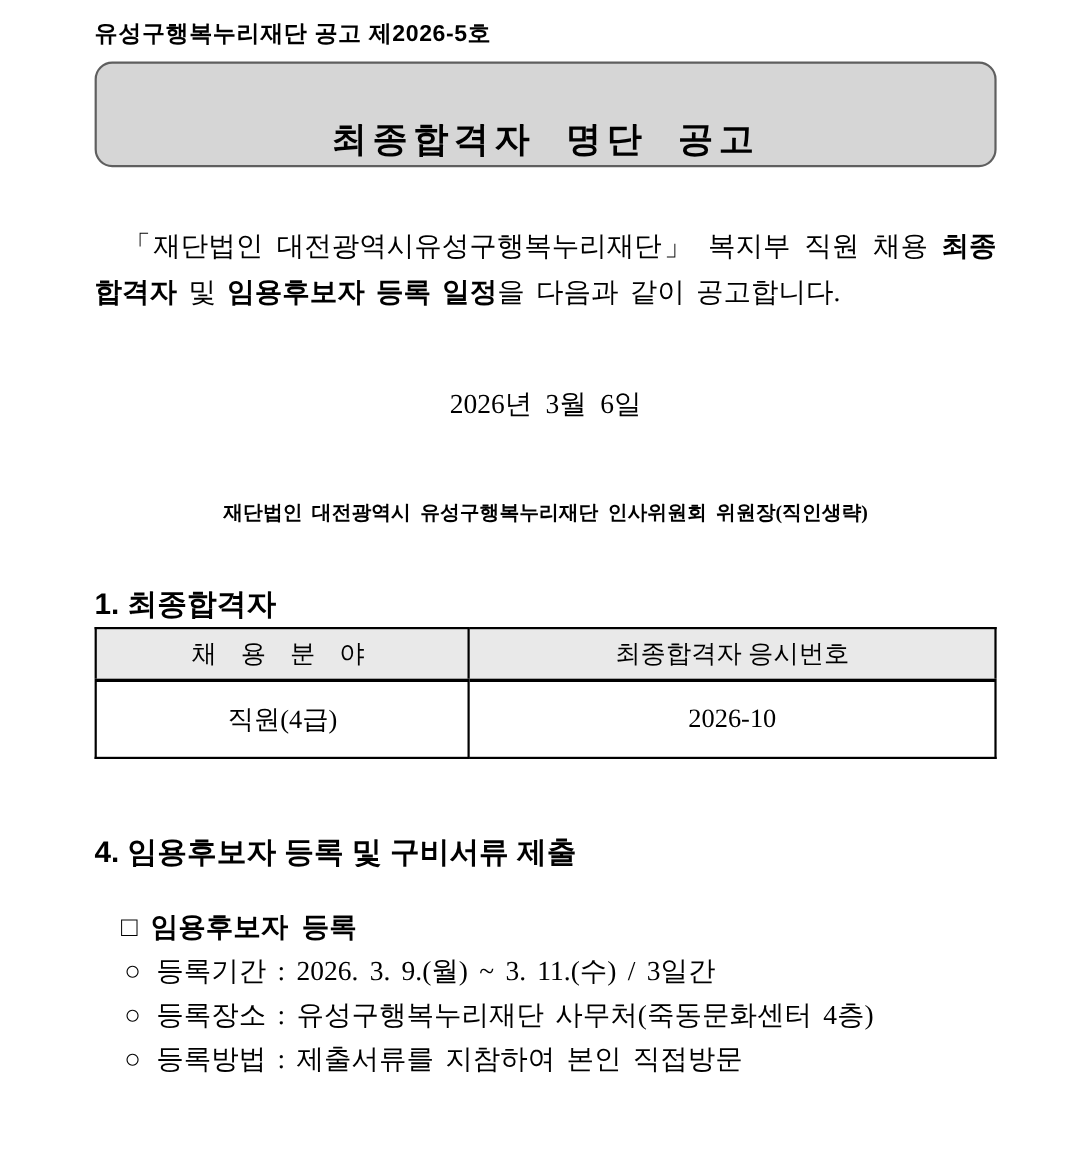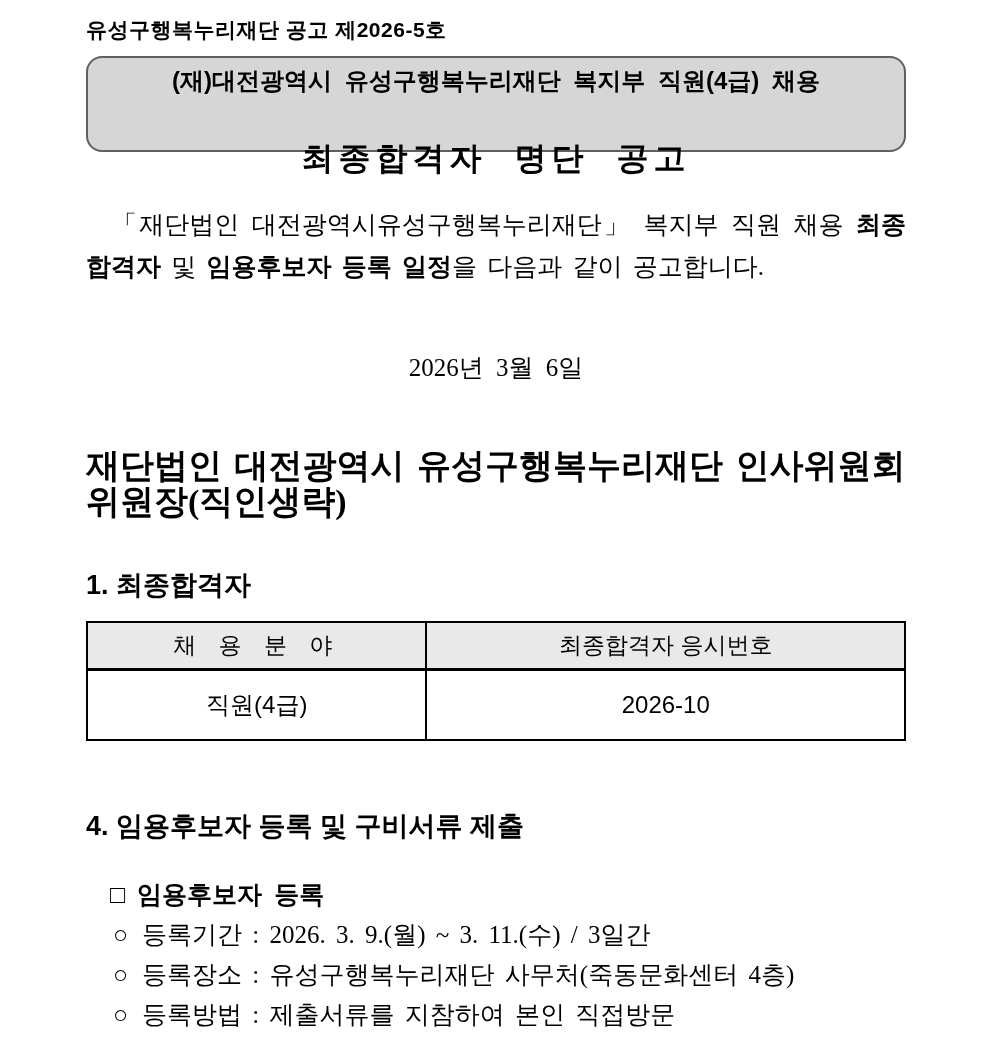--- a/index.html
+++ b/index.html
@@ -64,40 +64,40 @@
   .intro b { font-weight: bold; }
   .date-line {
     margin-top: 62px;
     text-align: center;
     font-size: 25px;
     line-height: 36px;
     word-spacing: 6px;
   }
   .signature-line {
     margin-top: 62px;
-    text-align: left;
+    text-align: center;
     font-weight: bold;
-    font-size: 34px;
+    font-size: 18px;
     line-height: 36px;
     word-spacing: 4px;
   }
   .section-heading {
     font-family: "Liberation Sans", "DejaVu Sans", sans-serif;
     font-weight: bold;
     font-size: 27px;
     line-height: 34px;
   }
   .heading-1 { margin-top: 48px; }
   .heading-2 { margin-top: 68px; }
   .pass-table {
-    margin-top: 19px;
+    margin-top: 4px;
     width: 100%;
     border-collapse: collapse;
     table-layout: fixed;
-    font-family: Liberation Sans, sans-serif;
+    font-family: Liberation Serif, serif;
   }
   .pass-table col.c1 { width: 41.5%; }
   .pass-table col.c2 { width: 58.5%; }
   .pass-table th, .pass-table td {
     border: 2px solid #000000;
     text-align: center;
     font-weight: normal;
   }
   .pass-table th {
     background: #e9e9e9;
@@ -137,21 +137,20 @@
   .list-item.note .bullet { margin-right: 10px; }
 </style>
 </head>
 <body>
 
 <div class="page">
 
   <div class="doc-number">유성구행복누리재단 공고 제2026-5호</div>
 
   <div class="title-box">
-    <div class="line1">(재)대전광역시 유성구행복누리재단 복지부 직원(4급) 채용</div>
     <div class="line2">최종합격자 명단 공고</div>
   </div>
 
   <p class="intro"><span>「재단법인 대전광역시유성구행복누리재단」 복지부 직원 채용 </span><b>최종합격자</b><span> 및 </span><b>임용후보자 등록 일정</b><span>을 다음과 같이 공고합니다.</span></p>
 
   <div class="date-line">2026년 3월 6일</div>
 
   <div class="signature-line">재단법인 대전광역시 유성구행복누리재단 인사위원회 위원장(직인생략)</div>
 
   <div class="section-heading heading-1">1. 최종합격자</div>

